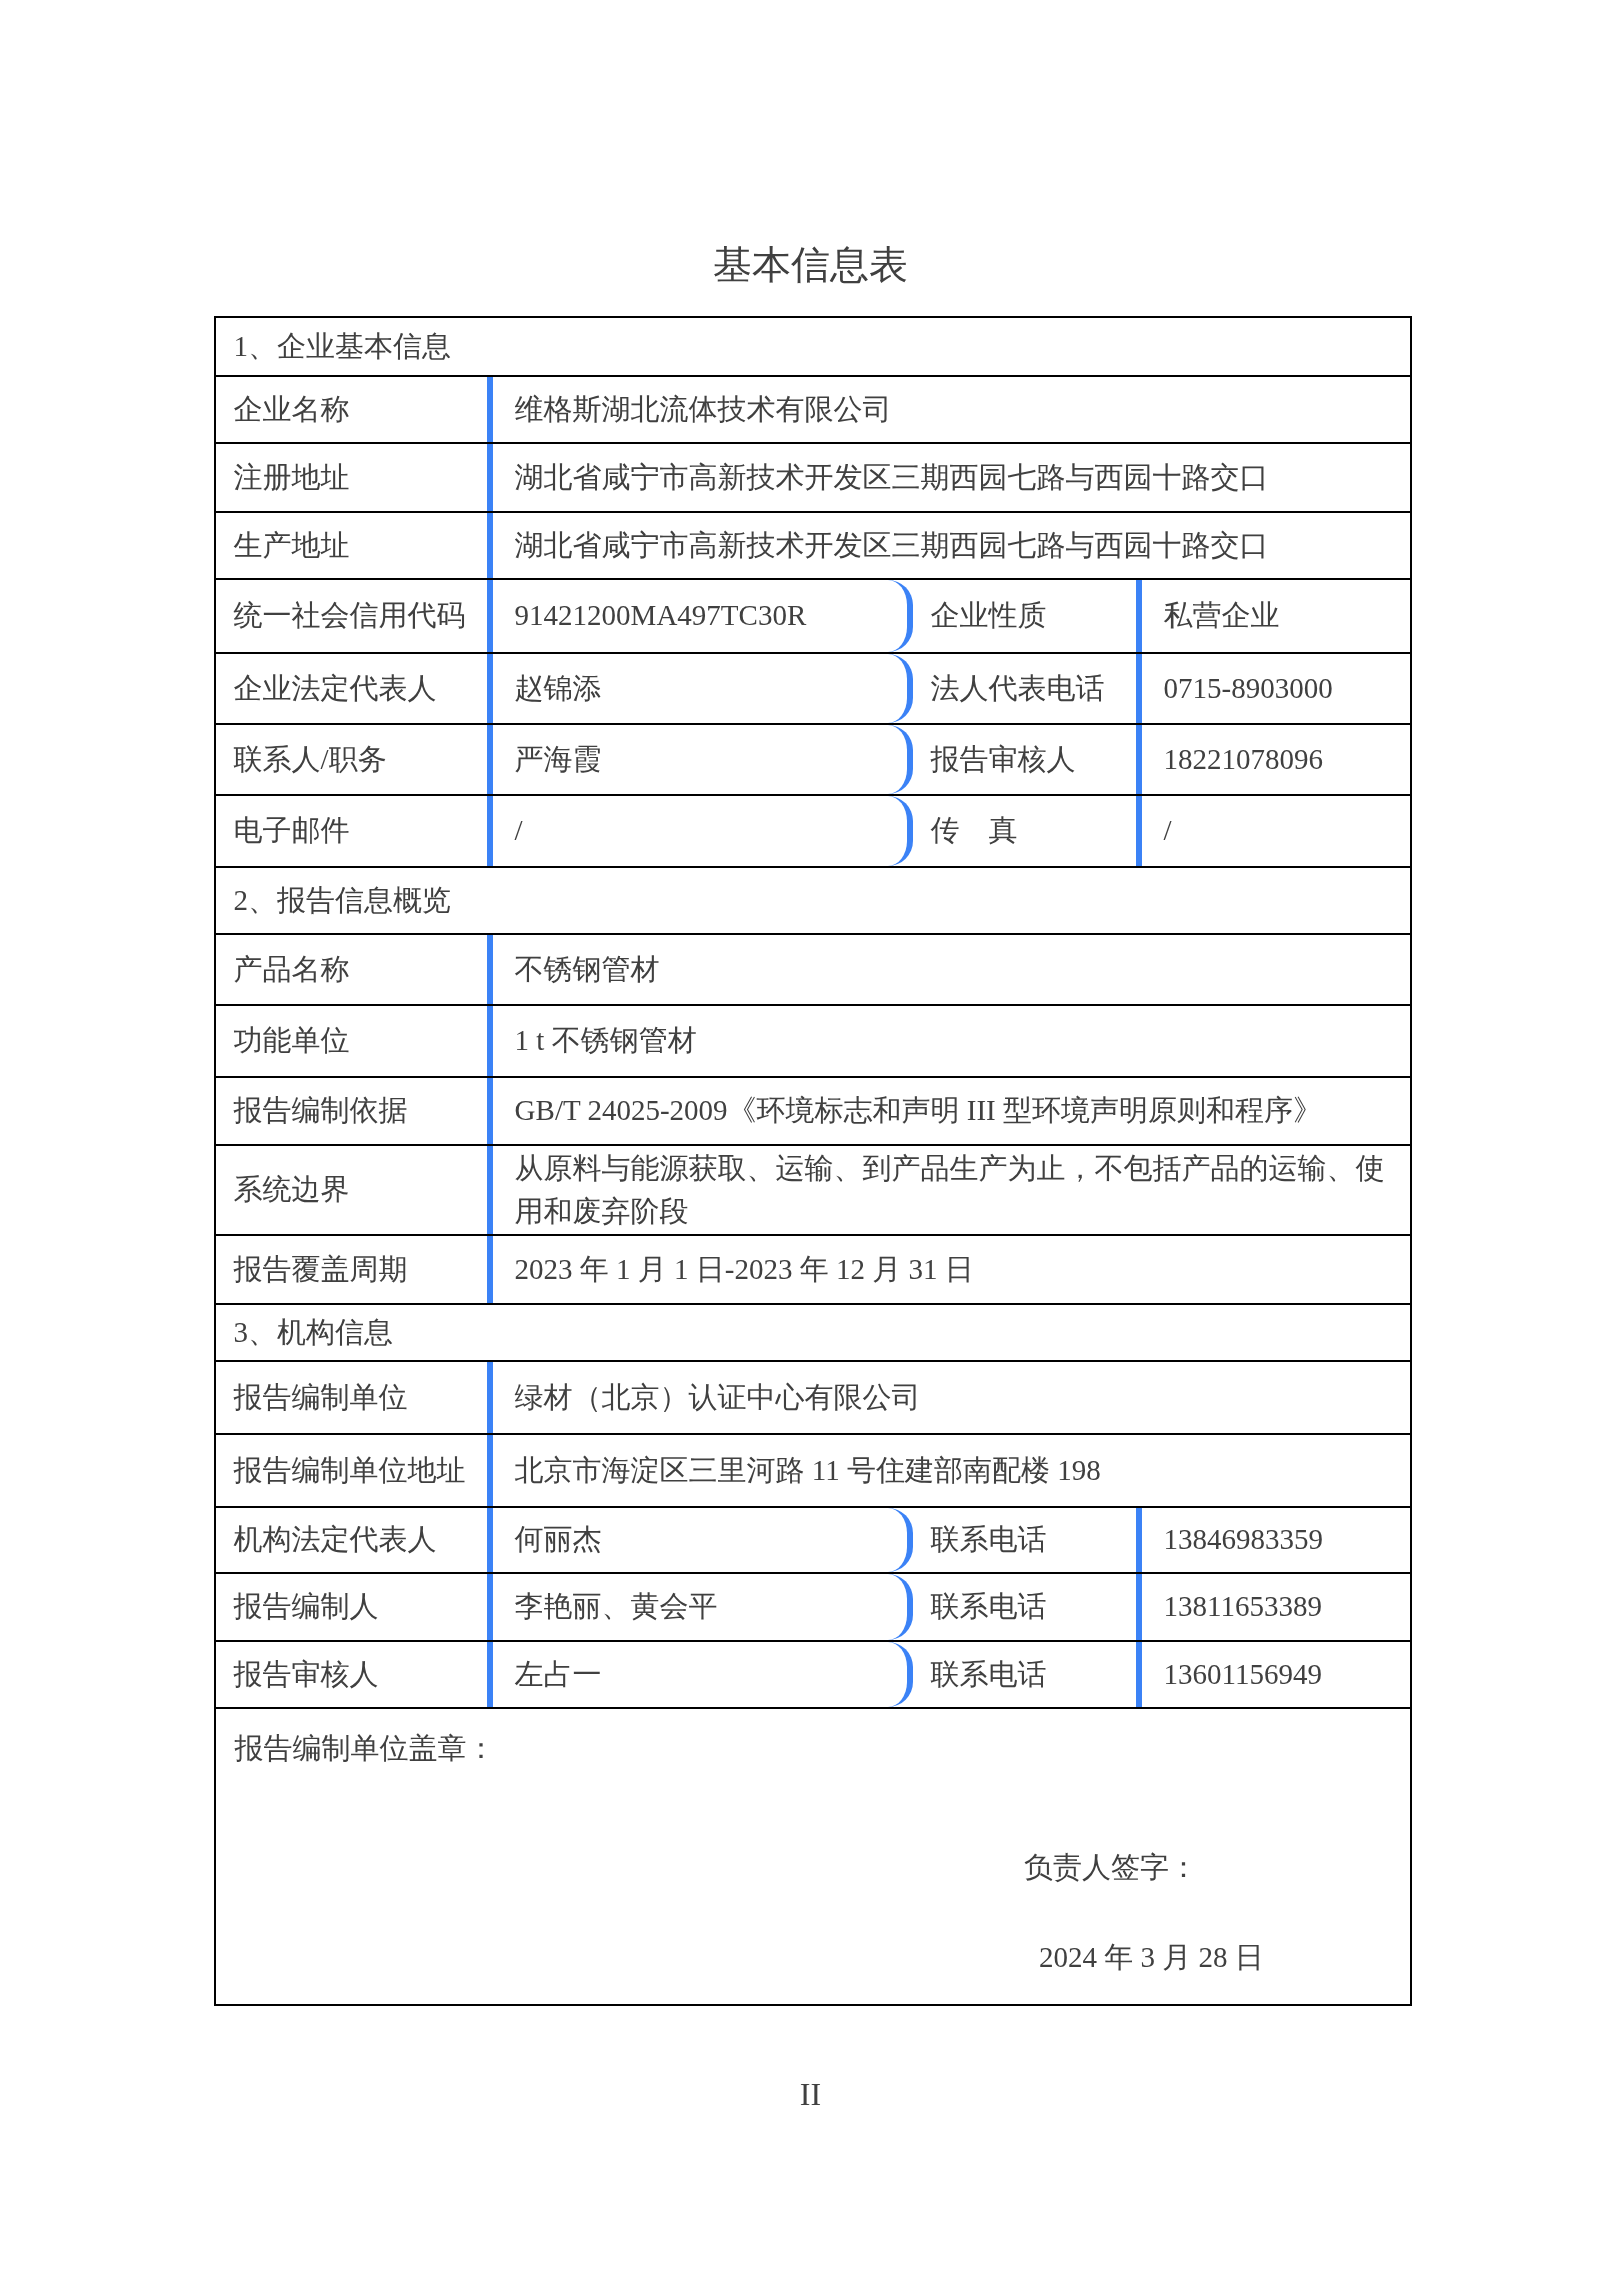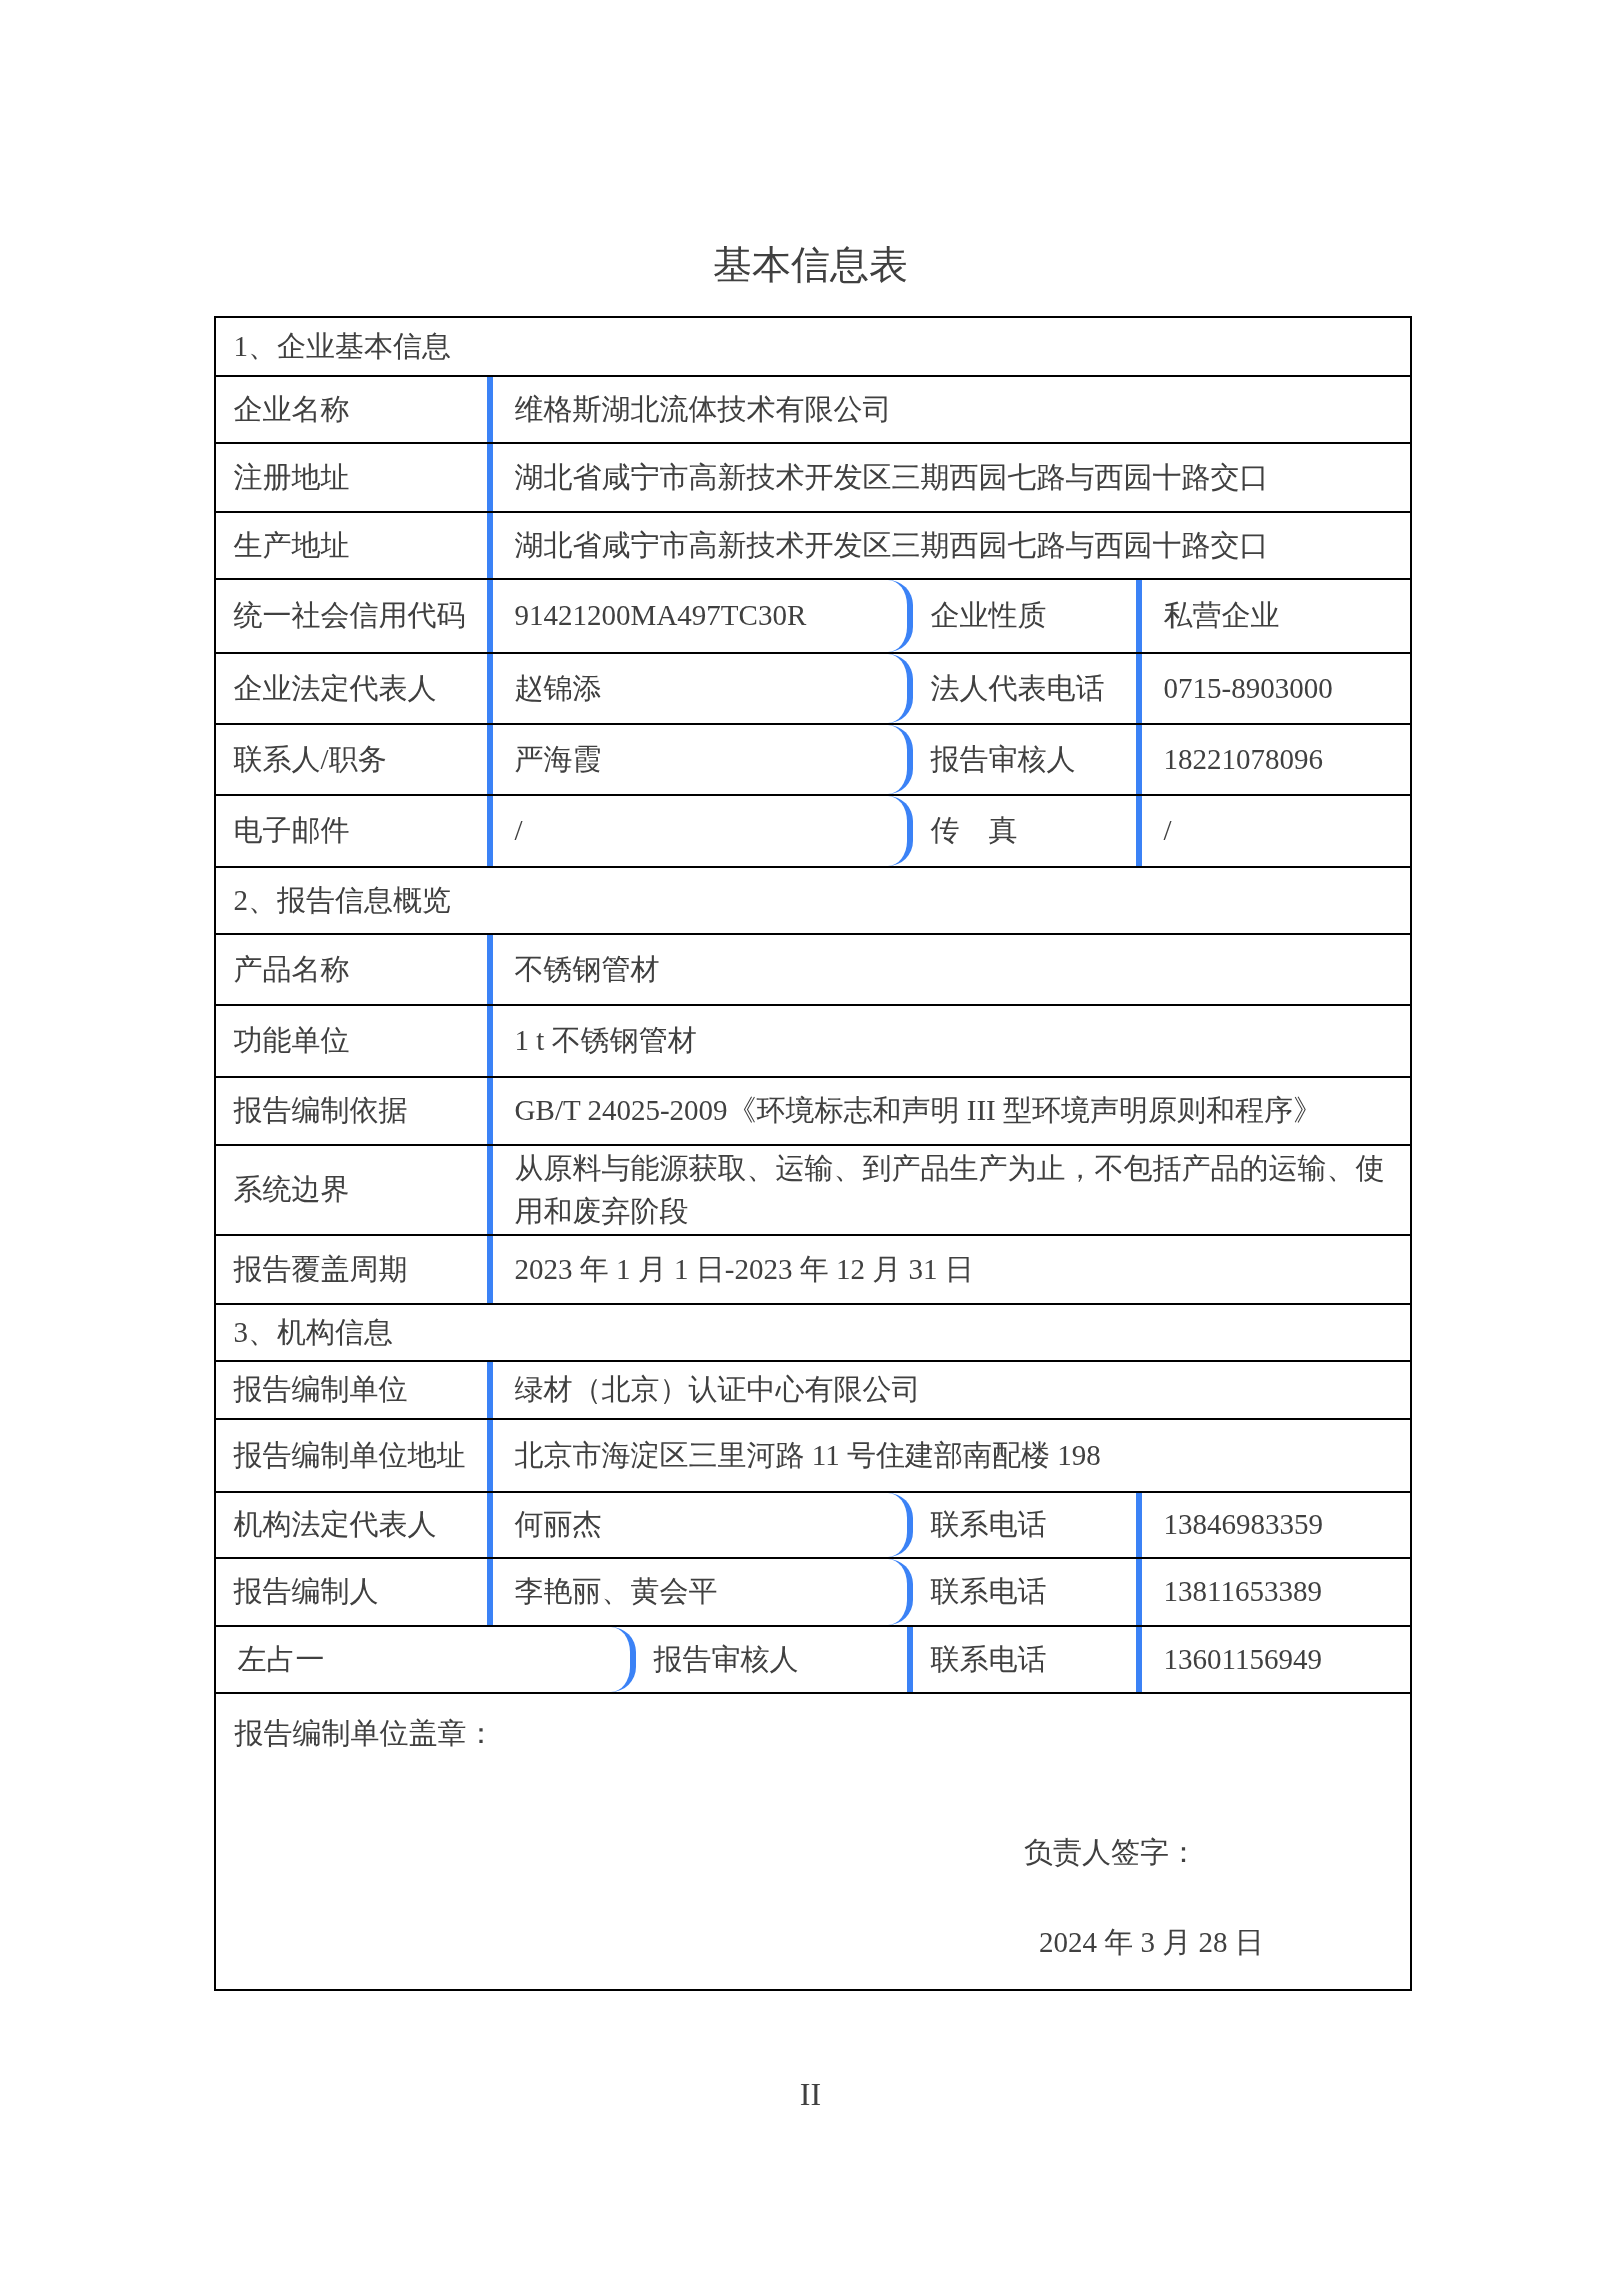--- a/index.html
+++ b/index.html
@@ -128,43 +128,43 @@
       <div class="cell c2v val">从原料与能源获取、运输、到产品生产为止，不包括产品的运输、使用和废弃阶段</div>
     </div>
     <div class="row" style="height:69px">
       <div class="cell c1">报告覆盖周期</div>
       <div class="cell c2v val">2023 年 1 月 1 日-2023 年 12 月 31 日</div>
     </div>
 
     <div class="row" style="height:57px">
       <div class="cell full">3、机构信息</div>
     </div>
-    <div class="row" style="height:58px">
+    <div class="row" style="height:73px">
       <div class="cell c1">报告编制单位</div>
       <div class="cell c2v val">绿材（北京）认证中心有限公司</div>
     </div>
     <div class="row" style="height:73px">
       <div class="cell c1">报告编制单位地址</div>
       <div class="cell c2v val">北京市海淀区三里河路 11 号住建部南配楼 198</div>
     </div>
     <div class="row" style="height:66px">
       <div class="cell c1">机构法定代表人</div>
       <div class="cell c2 val">何丽杰</div>
       <div class="cell c3">联系电话</div>
       <div class="cell c4 val">13846983359</div>
     </div>
     <div class="row" style="height:68px">
       <div class="cell c1">报告编制人</div>
       <div class="cell c2 val">李艳丽、黄会平</div>
       <div class="cell c3">联系电话</div>
       <div class="cell c4 val">13811653389</div>
     </div>
     <div class="row" style="height:67px">
+      <div class="cell c1">报告审核人</div>
       <div class="cell c2 val">左占一</div>
-      <div class="cell c1">报告审核人</div>
       <div class="cell c3">联系电话</div>
       <div class="cell c4 val">13601156949</div>
     </div>
 
     <div class="row" style="height:295px">
       <div class="stamp">
         <div class="stamp-label">报告编制单位盖章：</div>
         <div class="stamp-sign">负责人签字：</div>
         <div class="stamp-date">2024 年 3 月 28 日</div>
       </div>

